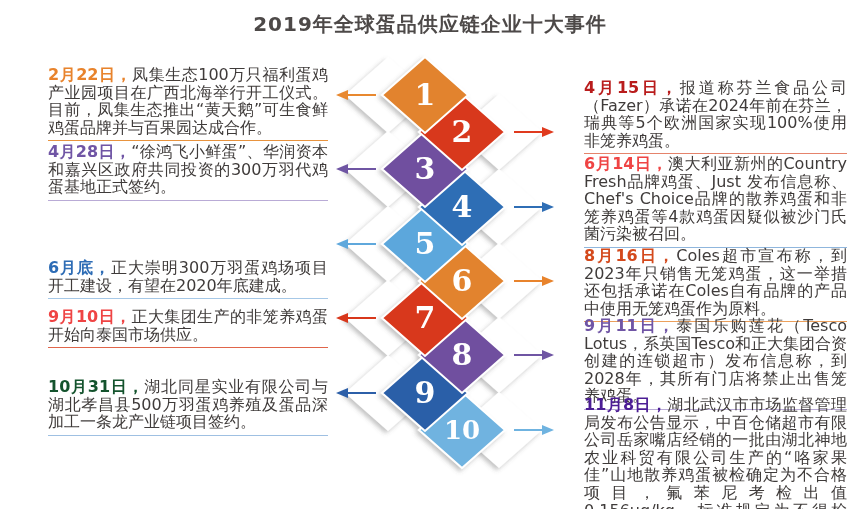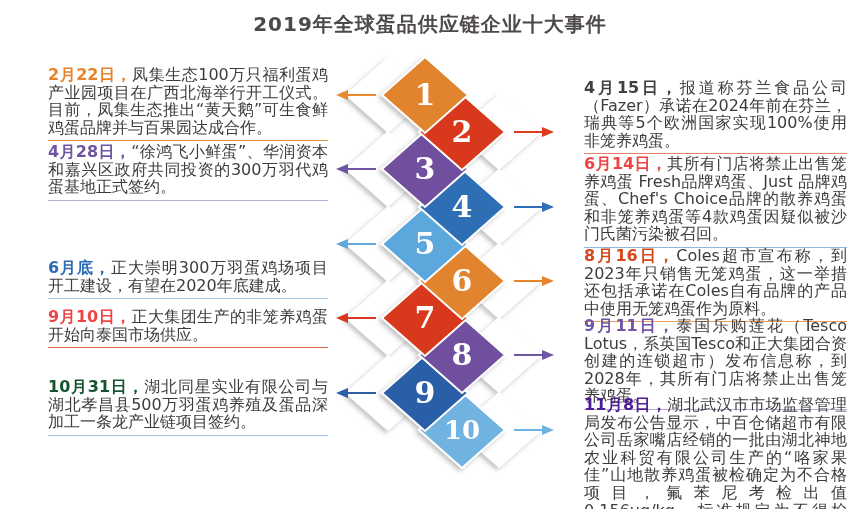--- a/index.html
+++ b/index.html
@@ -46,25 +46,25 @@
 <div class="event left" style="top:308px;">
   <span class="date" style="color: #ef4444;">9月10日，</span><span>正大集团生产的非笼养鸡蛋开始向泰国市场供应。</span>
   <div class="rule" style="background-color: rgb(224, 101, 74);"></div>
 </div>
 <div class="event left" style="top:378px;">
   <span class="date" style="color: #14532d;">10月31日，</span><span>湖北同星实业有限公司与湖北孝昌县500万羽蛋鸡养殖及蛋品深加工一条龙产业链项目签约。</span>
   <div class="rule" style="background-color: rgb(159, 192, 226);"></div>
 </div>
 
 <div class="event right" style="top:79px;">
-  <span class="date" style="color: #404040;">4月15日，</span><span>报道称芬兰食品公司（Fazer）承诺在2024年前在芬兰，瑞典等5个欧洲国家实现100%使用非笼养鸡蛋。</span>
+  <span class="date" style="color: #b91c1c;">4月15日，</span><span>报道称芬兰食品公司（Fazer）承诺在2024年前在芬兰，瑞典等5个欧洲国家实现100%使用非笼养鸡蛋。</span>
   <div class="rule" style="background-color: rgb(229, 131, 107);"></div>
 </div>
 <div class="event right" style="top:155px;">
-  <span class="date" style="color: #ef4444;">6月14日，</span><span>其所有门店将禁止出售笼养鸡蛋 Fresh品牌鸡蛋、Just 品牌鸡蛋、Chef's Choice品牌的散养鸡蛋和非笼养鸡蛋等4款鸡蛋因疑似被沙门氏菌污染被召回。</span>
+  <span class="date" style="color: #ef4444;">6月14日，</span><span>澳大利亚新州的Country Fresh品牌鸡蛋、Just 发布信息称、Chef's Choice品牌的散养鸡蛋和非笼养鸡蛋等4款鸡蛋因疑似被沙门氏菌污染被召回。</span>
   <div class="rule" style="background-color: rgb(143, 182, 221);"></div>
 </div>
 <div class="event right" style="top:247px;">
   <span class="date" style="color: rgb(212, 73, 28); margin-top: 32px;">8月16日，</span><span>Coles超市宣布称，到2023年只销售无笼鸡蛋，这一举措还包括承诺在Coles自有品牌的产品中使用无笼鸡蛋作为原料。</span>
   <div class="rule" style="background-color: rgb(236, 160, 92);"></div>
 </div>
 <div class="event right" style="top:317px;">
   <span class="date" style="color: rgb(112, 85, 165);">9月11日，</span><span>泰国乐购莲花（Tesco Lotus，系英国Tesco和正大集团合资创建的连锁超市）发布信息称，到2028年，其所有门店将禁止出售笼养鸡蛋。</span>
   <div class="rule" style="background-color: rgb(185, 171, 214);"></div>
 </div>

